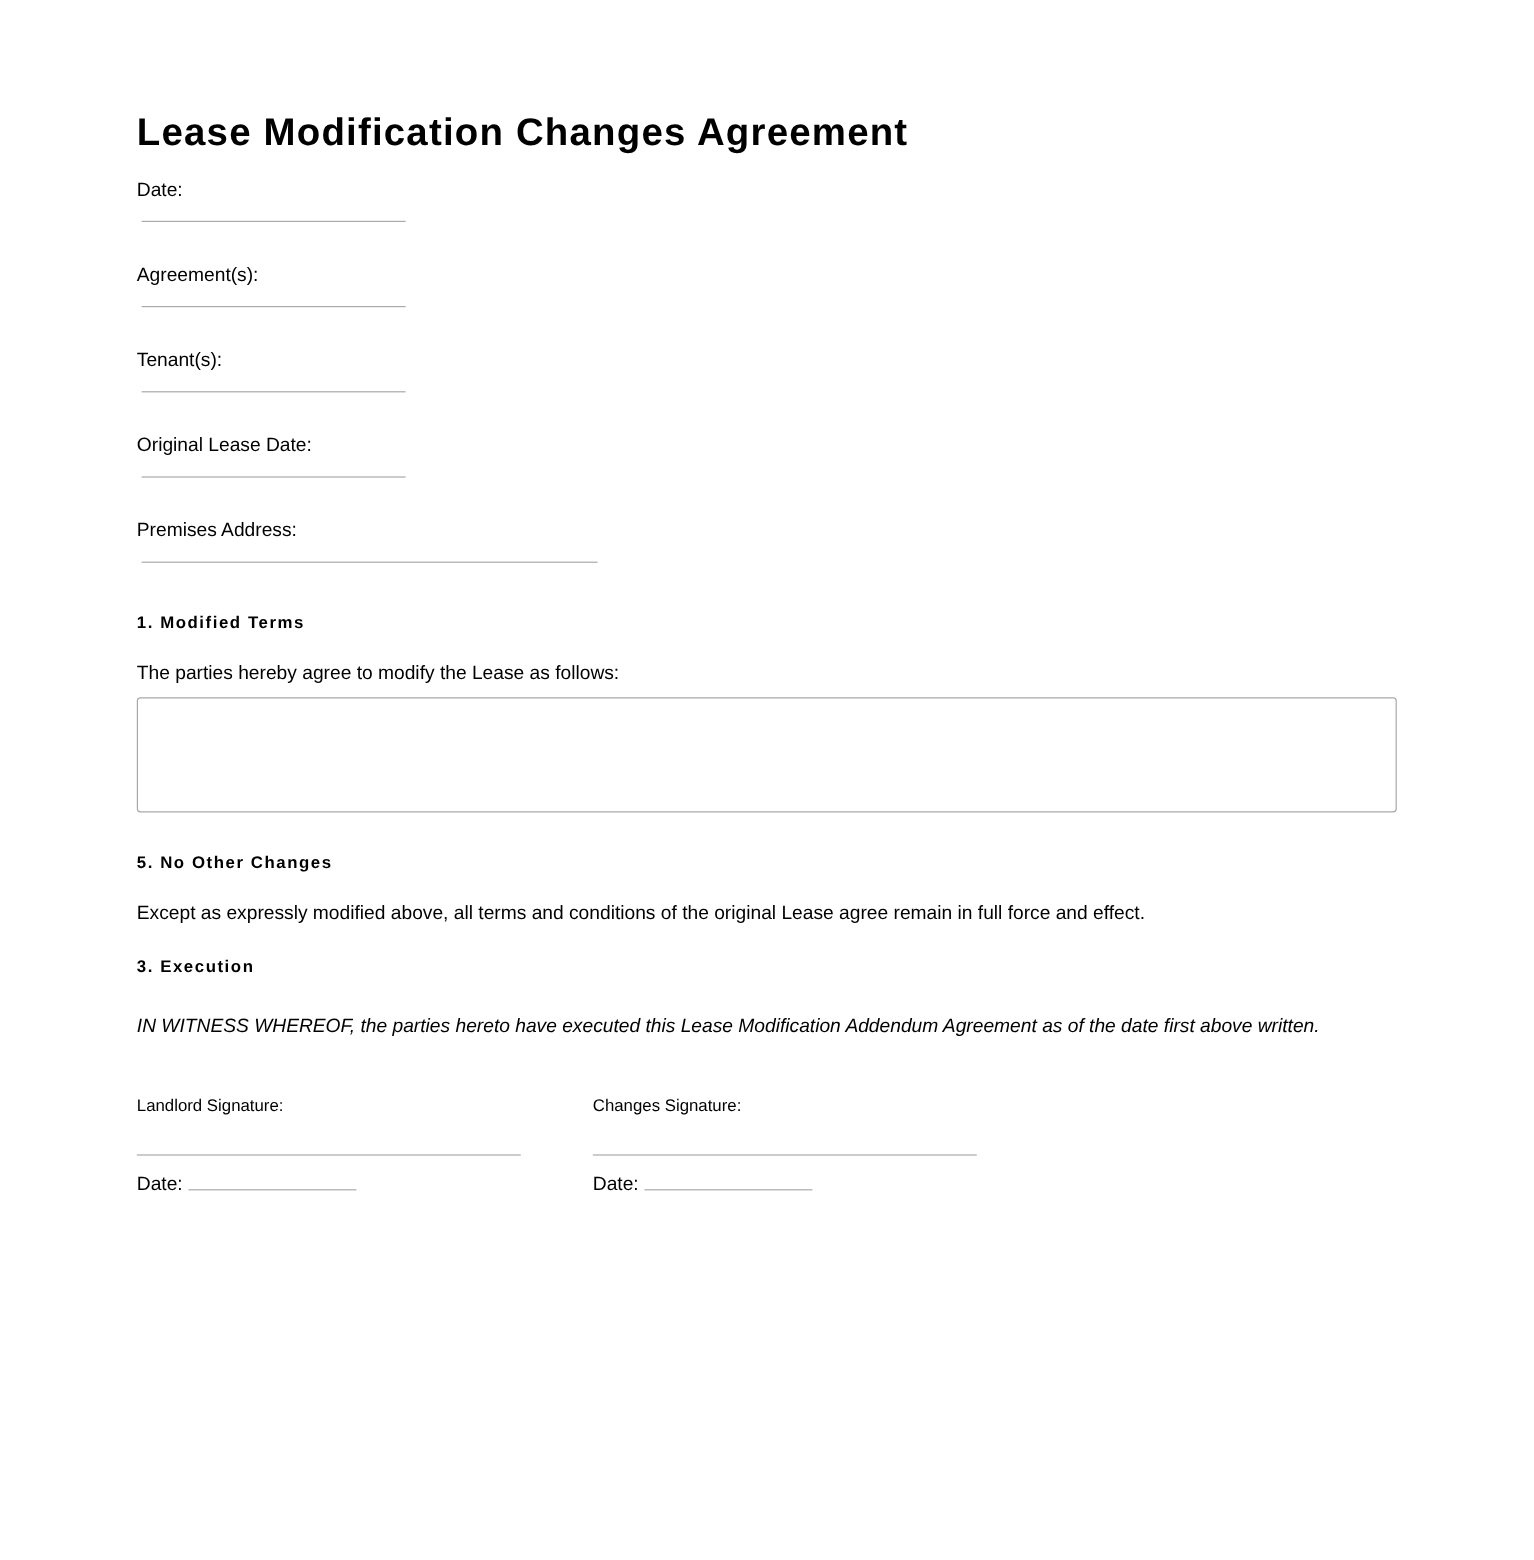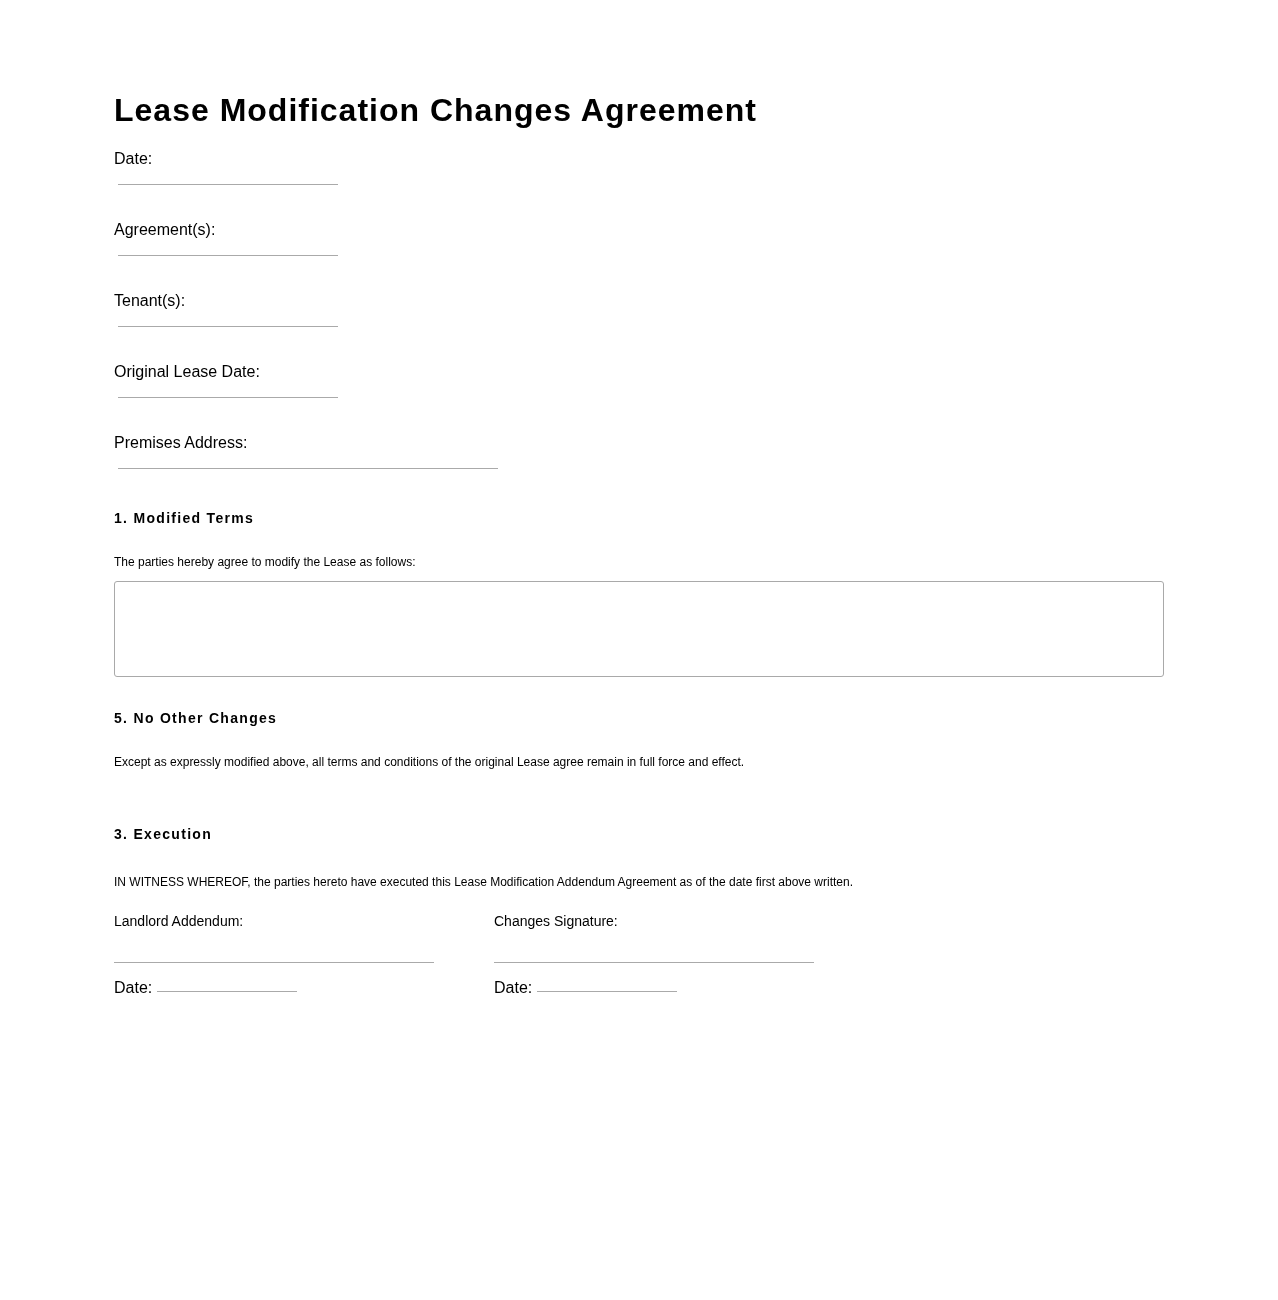--- a/index.html
+++ b/index.html
@@ -64,21 +64,21 @@
       font-size: 14px;
       font-weight: bold;
       letter-spacing: 1.3px;
       line-height: 28px;
       white-space: nowrap;
     }
     .para {
       position: absolute;
       left: 0;
       margin: 0;
-      font-size: 12px;
+      font-size: 16px;
       line-height: 20px;
       white-space: nowrap;
     }
     .terms-box {
       position: absolute;
       left: 0;
       top: 581px;
       width: 1050px;
       height: 96px;
       box-sizing: border-box;
@@ -168,25 +168,25 @@
     <input class="field-input w380" type="text" value="" style="">
   </div>
 
   <h2 class="section-heading" style="top:504px;">1. Modified Terms</h2>
   <p class="para" style="top:552px;">The parties hereby agree to modify the Lease as follows:</p>
   <textarea class="terms-box" style=""></textarea>
 
   <h2 class="section-heading" style="top:704px;">5. No Other Changes</h2>
   <p class="para" style="top:752px;">Except as expressly modified above, all terms and conditions of the original Lease agree remain in full force and effect.</p>
 
-  <h2 class="section-heading" style="top:820px;">3. Execution</h2>
-  <p class="para" style="top:872px;">IN WITNESS WHEREOF, the parties hereto have executed this Lease Modification Addendum Agreement as of the date first above written.</p>
+  <h2 class="section-heading" style="top:791px;">3. Execution</h2>
+  <p class="para" style="top:846px;font-style:italic;">IN WITNESS WHEREOF, the parties hereto have executed this Lease Modification Addendum Agreement as of the date first above written.</p>
 
   <div class="sig-block" style="left:0;">
-    <label class="sig-label">Landlord Addendum:</label>
+    <label class="sig-label">Landlord Signature:</label>
     <input class="sig-line" type="text" value="" style="">
     <span class="sig-date">Date:</span>
     <input class="sig-date-input" type="text" value="" style="">
   </div>
 
   <div class="sig-block" style="left:380px;">
     <label class="sig-label">Changes Signature:</label>
     <input class="sig-line" type="text" value="" style="">
     <span class="sig-date">Date:</span>
     <input class="sig-date-input" type="text" value="" style="">

